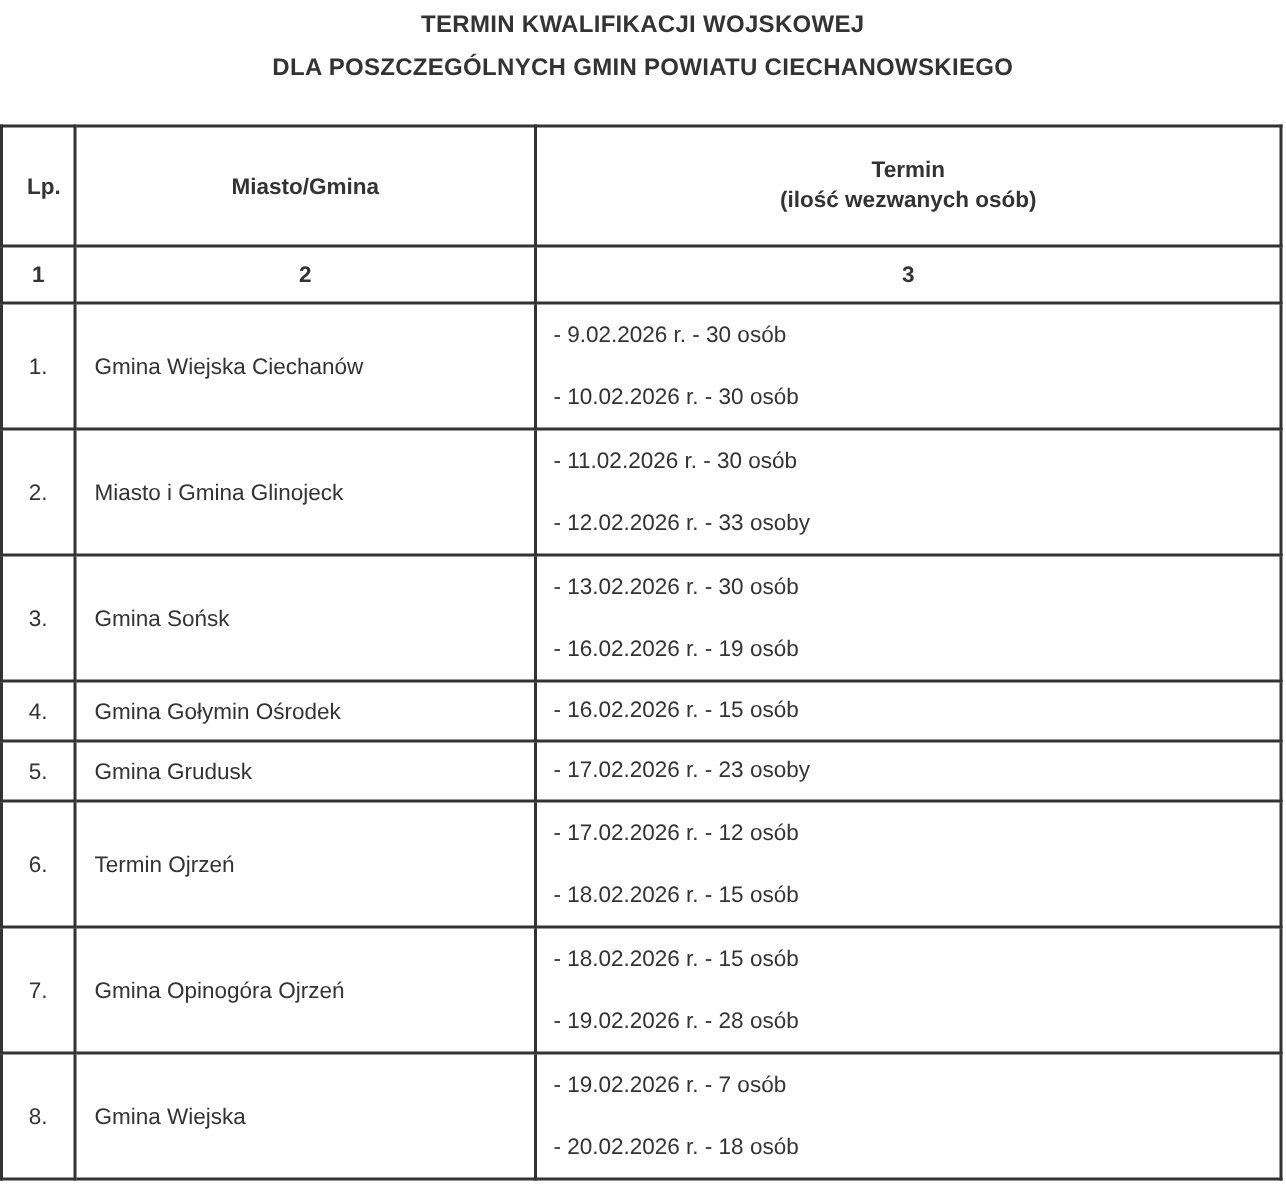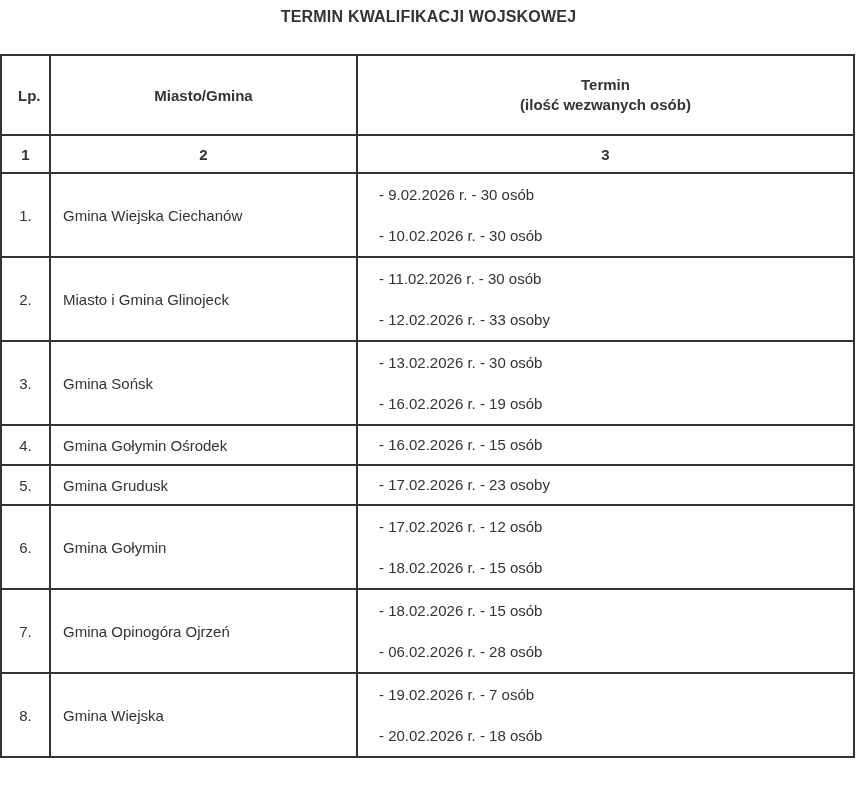--- a/index.html
+++ b/index.html
@@ -68,33 +68,34 @@
   td.gmina-cell {
     padding: 0 4px 0 12px;
     margin-top: 14px;
   }
   td.termin-cell {
     padding: 0;
   }
   .termin-line {
     height: 41px;
     line-height: 41px;
-    padding-left: 21px;
+    padding-left: 11px;
     white-space: nowrap;
   }
   tr.single .termin-line {
     height: 38px;
     line-height: 38px;
   }
 </style>
 </head>
 <body>
 
 <div class="title-block">
   <div class="title-line">TERMIN KWALIFIKACJI WOJSKOWEJ</div>
+  <div class="title-line">DLA POSZCZEGÓLNYCH GMIN POWIATU CIECHANOWSKIEGO</div>
 </div>
 
 <table class="schedule">
   <colgroup>
     <col class="c-lp">
     <col class="c-gmina">
     <col class="c-termin">
   </colgroup>
   <thead>
     <tr>
@@ -145,32 +146,32 @@
       </tr>
       <tr class="single">
         <td class="lp-cell">5.</td>
         <td class="gmina-cell">Gmina Grudusk</td>
         <td class="termin-cell">
           <div class="termin-line">- 17.02.2026 r. - 23 osoby</div>
         </td>
       </tr>
       <tr class="double">
         <td class="lp-cell">6.</td>
-        <td class="gmina-cell">Gmina Gołymin</td>
+        <td class="gmina-cell">Termin Ojrzeń</td>
         <td class="termin-cell">
           <div class="termin-line">- 17.02.2026 r. - 12 osób</div>
           <div class="termin-line">- 18.02.2026 r. - 15 osób</div>
         </td>
       </tr>
       <tr class="double">
         <td class="lp-cell">7.</td>
         <td class="gmina-cell">Gmina Opinogóra Ojrzeń</td>
         <td class="termin-cell">
           <div class="termin-line">- 18.02.2026 r. - 15 osób</div>
-          <div class="termin-line">- 06.02.2026 r. - 28 osób</div>
+          <div class="termin-line">- 19.02.2026 r. - 28 osób</div>
         </td>
       </tr>
       <tr class="double">
         <td class="lp-cell">8.</td>
         <td class="gmina-cell">Gmina Wiejska</td>
         <td class="termin-cell">
           <div class="termin-line">- 19.02.2026 r. - 7 osób</div>
           <div class="termin-line">- 20.02.2026 r. - 18 osób</div>
         </td>
       </tr>

